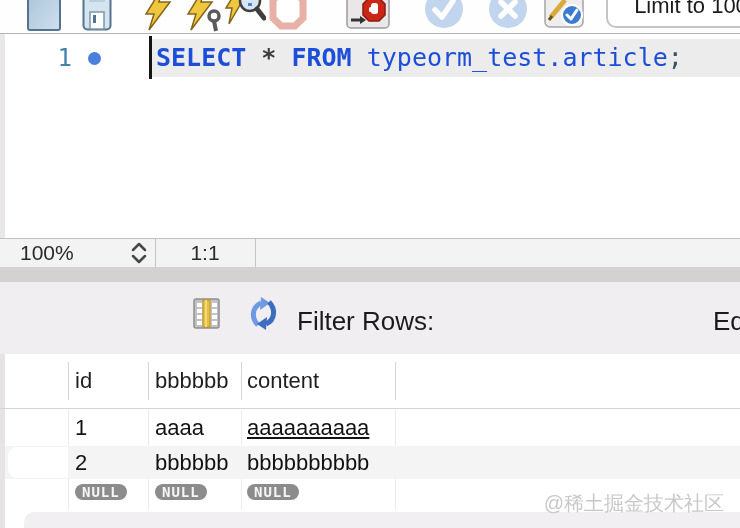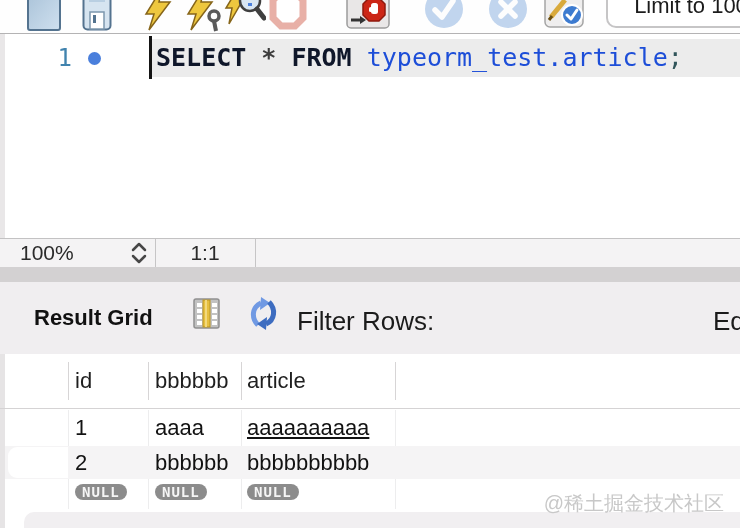--- a/index.html
+++ b/index.html
@@ -19,21 +19,21 @@
   .editor{position:absolute;left:0;top:34px;width:740px;height:204px;background:#fff;}
   .editor-strip{position:absolute;left:0;top:0;width:5px;height:204px;background:#e9e7e8;}
   .line-row{position:absolute;left:0;top:5px;width:740px;height:38px;}
   .line-num{position:absolute;left:40px;top:0;width:32px;text-align:right;
             font-family:"DejaVu Sans Mono",monospace;font-size:24px;line-height:38px;color:#4183ae;}
   .stmt-dot{position:absolute;left:88px;top:13px;width:13px;height:13px;border-radius:50%;background:#4a7fdc;}
   .caret{position:absolute;left:149px;top:-3px;width:3px;height:43px;background:#151515;}
   .code-hl{position:absolute;left:152px;top:0;right:0;height:38px;background:#ececec;
            font-family:"DejaVu Sans Mono",monospace;font-size:25px;line-height:38px;
            white-space:pre;padding-left:4px;}
-  .kw{color:#0f172a;font-weight:bold;}
+  .kw{color:#1d4ed8;font-weight:bold;}
   .op{color:#3d3d3d;font-weight:bold;}
   .idtf{color:#1d4ed8;}
   .semi{color:#31555a;}
 
   
   .statusbar{position:absolute;left:0;top:238px;width:740px;height:28px;background:#f4f3f4;
              border-top:1px solid #c3c2c3;border-bottom:1px solid #c9c8c9;}
   .sb-text{position:absolute;top:0;font-size:21px;line-height:28px;color:#2b2b2b;}
   .sb-div{position:absolute;top:0;width:1px;height:28px;background:#c6c5c6;}
 
@@ -185,21 +185,20 @@
       </svg>
     </div>
     <div class="sb-div" style="left:155px;"></div>
     <div class="sb-text" style="left:155px;width:100px;text-align:center;">1:1</div>
     <div class="sb-div" style="left:255px;"></div>
   </div>
 
   <div class="splitter"></div>
 
   <div class="rtb">
-    <div class="rtb-title">Result Grid</div>
 
     <div class="abs" style="left:193px;top:16px;">
       <svg width="27" height="31" viewBox="0 0 27 31">
         <rect x="1" y="1" width="25" height="29" rx="2" fill="#c2c2c2" stroke="#909090" stroke-width="1.5"></rect>
         <rect x="10" y="2" width="7" height="27" fill="#e6bf3e" stroke="#b99322" stroke-width="1"></rect>
         <rect x="12" y="2" width="2" height="27" fill="#f3d97c"></rect>
         <rect x="4" y="5" width="5" height="4" fill="#fff"></rect>
           <rect x="4" y="11" width="5" height="4" fill="#fff"></rect>
         <rect x="4" y="17" width="5" height="4" fill="#fff"></rect>
           <rect x="4" y="23" width="5" height="4" fill="#fff"></rect>
@@ -223,21 +222,21 @@
 
 
     <div class="rtb-label" style="left:713px;">Ed</div>
   </div>
 
   <div class="table-area">
     <div class="ta-strip"></div>
 
     <div class="hdr-cell" style="left:75px;">id</div>
     <div class="hdr-cell" style="left:155px;">bbbbbb</div>
-    <div class="hdr-cell" style="left:247px;">article</div>
+    <div class="hdr-cell" style="left:247px;">content</div>
     <div class="hdr-div" style="left:68px;"></div>
     <div class="hdr-div" style="left:148px;"></div>
     <div class="hdr-div" style="left:241px;"></div>
     <div class="hdr-div" style="left:395px;"></div>
     <div class="hdr-border"></div>
 
     <div class="col-div" style="left:68px;"></div>
     <div class="col-div" style="left:148px;"></div>
     <div class="col-div" style="left:241px;"></div>
     <div class="col-div" style="left:395px;"></div>

